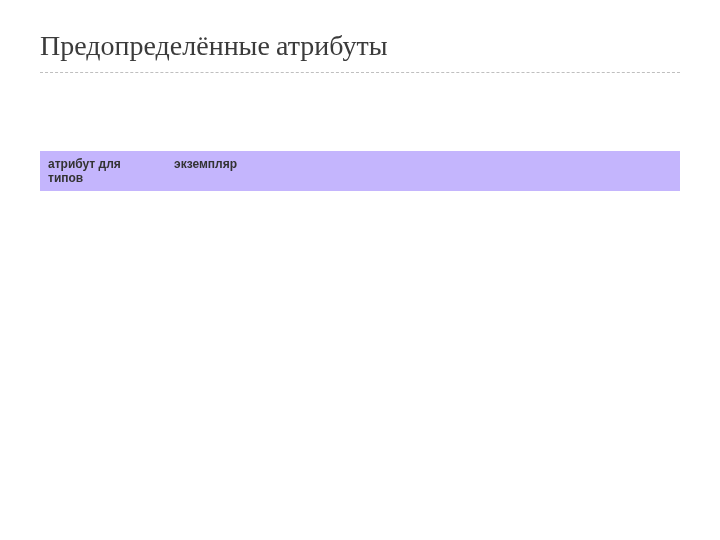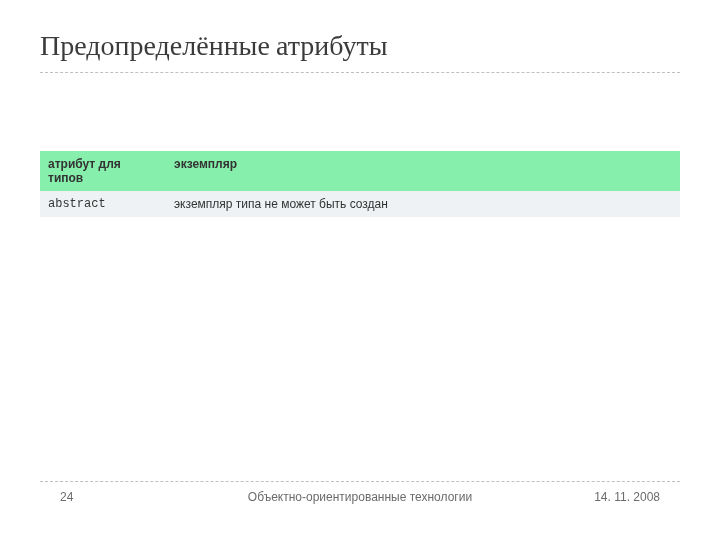--- a/index.html
+++ b/index.html
@@ -32,21 +32,21 @@
     border-collapse: collapse;
     font-size: 12px;
   }
   .table th, .table td {
     text-align: left;
     padding: 6px 8px;
     vertical-align: top;
   }
   .table thead th {
     font-weight: bold;
-    background: #86efac;
+    background: #c4b5fd;
   }
   .table .col-attr {
     width: 110px;
   }
   .row-alt td {
     background: #eef2f4;
   }
   .mono {
     font-family: "Courier New", Courier, monospace;
     font-size: 12px;
@@ -84,26 +84,17 @@
   <div class="title">Предопределённые атрибуты</div>
 
   <table class="table">
     <thead>
       <tr>
         <th class="col-attr">атрибут для типов</th>
         <th>экземпляр</th>
       </tr>
     </thead>
     <tbody>
-      <tr class="row-alt">
-        <td class="mono">abstract</td>
-        <td>экземпляр типа не может быть создан</td>
-      </tr>
     </tbody>
   </table>
 
-  <div class="footer">
-    <span class="page">24</span>
-    <span class="center">Объектно-ориентированные технологии</span>
-    <span class="date">14. 11. 2008</span>
-  </div>
 
 </div>
 
 </body></html>

